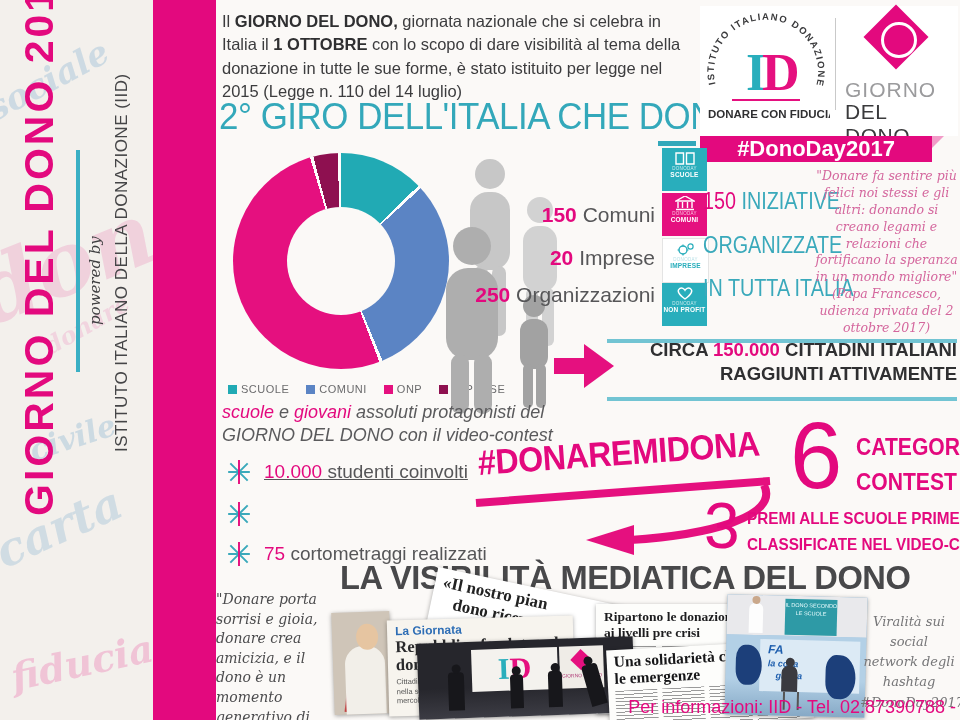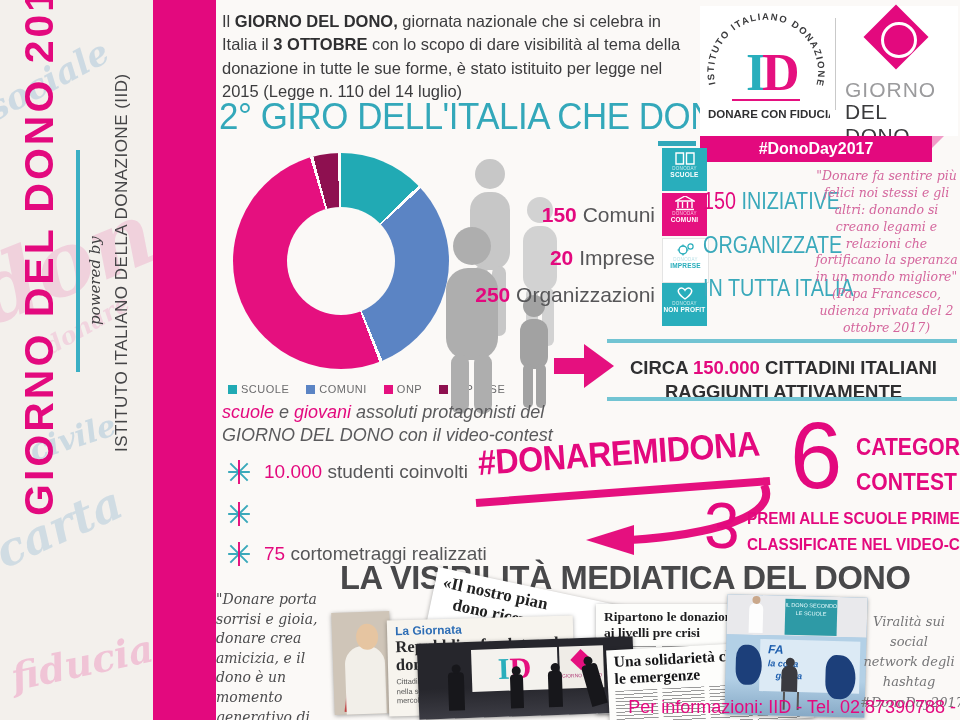--- a/index.html
+++ b/index.html
@@ -25,21 +25,21 @@
 
   
   #logo-box{left:700px;top:6px;width:258px;height:130px;background:#ffffff;}
   #iid-logo{left:702px;top:8px;width:128px;height:118px;}
   #logo-divider{left:835px;top:18px;width:1px;height:92px;background:#c9c9c9;}
   #gdd-diamond{left:873px;top:14px;width:46px;height:46px;background:#e3097e;transform:rotate(45deg);}
   #gdd-diamond-inner{left:881px;top:22px;width:30px;height:30px;border:3px solid #ffffff;border-radius:50%;transform:rotate(45deg);}
   #gdd-name1{left:845px;top:78px;width:110px;font-size:21px;letter-spacing:1px;color:#9b9b9d;}
   #gdd-name2{left:845px;top:100px;width:110px;font-size:21px;letter-spacing:.5px;color:#3a3a3c;}
   #donoday-ribbon{left:700px;top:136px;width:232px;height:26px;background:#e3097e;color:#fff;
-     font-weight:bold;font-size:16px;text-align:center;line-height:26px;}
+     font-weight:bold;font-size:22px;text-align:center;line-height:26px;}
   #ribbon-fold{left:932px;top:136px;width:0;height:0;border-top:12px solid #f29bc8;border-right:12px solid transparent;}
 
   
   #donut-chart{left:233px;top:153px;width:216px;height:216px;border-radius:50%;}
   #donut-hole{left:287px;top:207px;width:108px;height:108px;border-radius:50%;background:#fbf9f7;}
   #legend{left:228px;top:383px;display:flex;gap:17px;font-size:11px;color:#6b6b6d;letter-spacing:.5px;}
   .legend-item{display:flex;align-items:center;gap:4px;}
   .swatch{width:9px;height:9px;display:inline-block;}
 
   
@@ -64,30 +64,30 @@
   #initiatives{left:703px;top:180px;width:130px;font-size:23px;line-height:1.9;color:#3aa9bb;
      transform:scaleX(.86);transform-origin:left;letter-spacing:0;white-space:nowrap;}
   #initiatives .num{color:#e3097e;}
   #pope-quote{left:813px;top:168px;width:147px;text-align:center;font-family:"DejaVu Serif",serif;
      font-style:italic;font-size:12.5px;line-height:1.35;color:#d4669d;}
 
   
   .teal-line{background:#72c4d3;height:3.5px;}
   #reach-line-top{left:607px;top:339px;width:350px;}
   #reach-line-bot{left:607px;top:397px;width:350px;}
-  #reach-text{left:610px;top:356px;width:347px;text-align:center;font-size:18.5px;font-weight:bold;color:#2f2f31;line-height:1.3;}
+  #reach-text{left:610px;top:338px;width:347px;text-align:right;font-size:18.5px;font-weight:bold;color:#2f2f31;line-height:1.3;}
   #reach-text .num{color:#e3097e;}
   #reach-arrow{left:554px;top:344px;}
 
   
   #protagonists{left:222px;top:401px;font-style:italic;font-size:18px;color:#5a5a5c;line-height:1.25;}
   #protagonists .mg{color:#e3097e;}
   .bullet{position:absolute;display:flex;align-items:center;gap:12px;font-size:19px;color:#565658;}
   .bullet .num{color:#e3097e;}
-  #bullet-1{left:226px;top:459px;} #bullet-2{left:226px;top:501px;} #bullet-3{left:226px;top:541px;}
+  #bullet-1{left:226px;top:459px;text-decoration:underline;} #bullet-2{left:226px;top:501px;} #bullet-3{left:226px;top:541px;}
 
   
   #hashtag-banner{left:478px;top:443px;font-size:35px;font-weight:800;color:#e3097e;
      transform:rotate(-4deg) scaleX(.92);transform-origin:left;letter-spacing:-.5px;white-space:nowrap;}
   #hashtag-arrow{left:468px;top:455px;}
   #contest-6{left:790px;top:416px;font-size:94px;line-height:.85;color:#e3097e;}
   #contest-6-lines{left:856px;top:430px;font-size:24px;font-weight:bold;color:#e3097e;
      transform:scaleX(.88);transform-origin:left;line-height:1.45;white-space:nowrap;}
   #contest-3{left:704px;top:498px;font-size:64px;line-height:.9;color:#e3097e;}
   #contest-3-lines{left:747px;top:506px;font-size:17px;font-weight:bold;color:#e3097e;
@@ -153,21 +153,21 @@
     <span class="wm" style="left:-8px;top:500px;font-size:46px;color:rgba(120,170,205,.28);transform:rotate(-24deg);">carta</span>
     <span class="wm" style="left:10px;top:640px;font-size:38px;color:rgba(230,20,130,.20);transform:rotate(-12deg);">fiducia</span>
     <span class="wm" style="left:40px;top:310px;font-size:24px;color:rgba(230,20,130,.12);transform:rotate(-30deg);">donare</span>
   </div>
   <div id="magenta-strip" class="abs"></div>
   <div id="sidebar-title" class="abs vtext">GIORNO DEL DONO 2017</div>
   <div id="sidebar-rule" class="abs"></div>
   <div id="powered-by" class="abs vtext">powered by</div>
   <div id="sidebar-org" class="abs vtext">ISTITUTO ITALIANO DELLA DONAZIONE (IID)</div>
 
-  <div id="intro" class="abs"><span>Il </span><b>GIORNO DEL DONO,</b><span> giornata nazionale che si celebra in Italia il </span><b>3 OTTOBRE</b><span> con lo scopo di dare visibilità al tema della donazione in tutte le sue forme, è stato istituito per legge nel 2015 (Legge n. 110 del 14 luglio)</span></div>
+  <div id="intro" class="abs"><span>Il </span><b>GIORNO DEL DONO,</b><span> giornata nazionale che si celebra in Italia il </span><b>1 OTTOBRE</b><span> con lo scopo di dare visibilità al tema della donazione in tutte le sue forme, è stato istituito per legge nel 2015 (Legge n. 110 del 14 luglio)</span></div>
 
   <div id="main-heading" class="abs">2° GIRO DELL'ITALIA CHE DONA</div>
   <div id="heading-underline" class="abs"></div>
 
   <div id="logo-box" class="abs"></div>
   <svg id="iid-logo" class="abs" width="128" height="118" viewBox="0 0 128 118">
     <defs>
         <path id="arcpath" d="M 14 78 A 52 52 0 1 1 114 78"></path>
       </defs>
     <text font-size="9.5" font-weight="bold" fill="#3a3a3c" letter-spacing="1.5"><textPath href="#arcpath" startOffset="2">ISTITUTO ITALIANO DONAZIONE</textPath></text>

